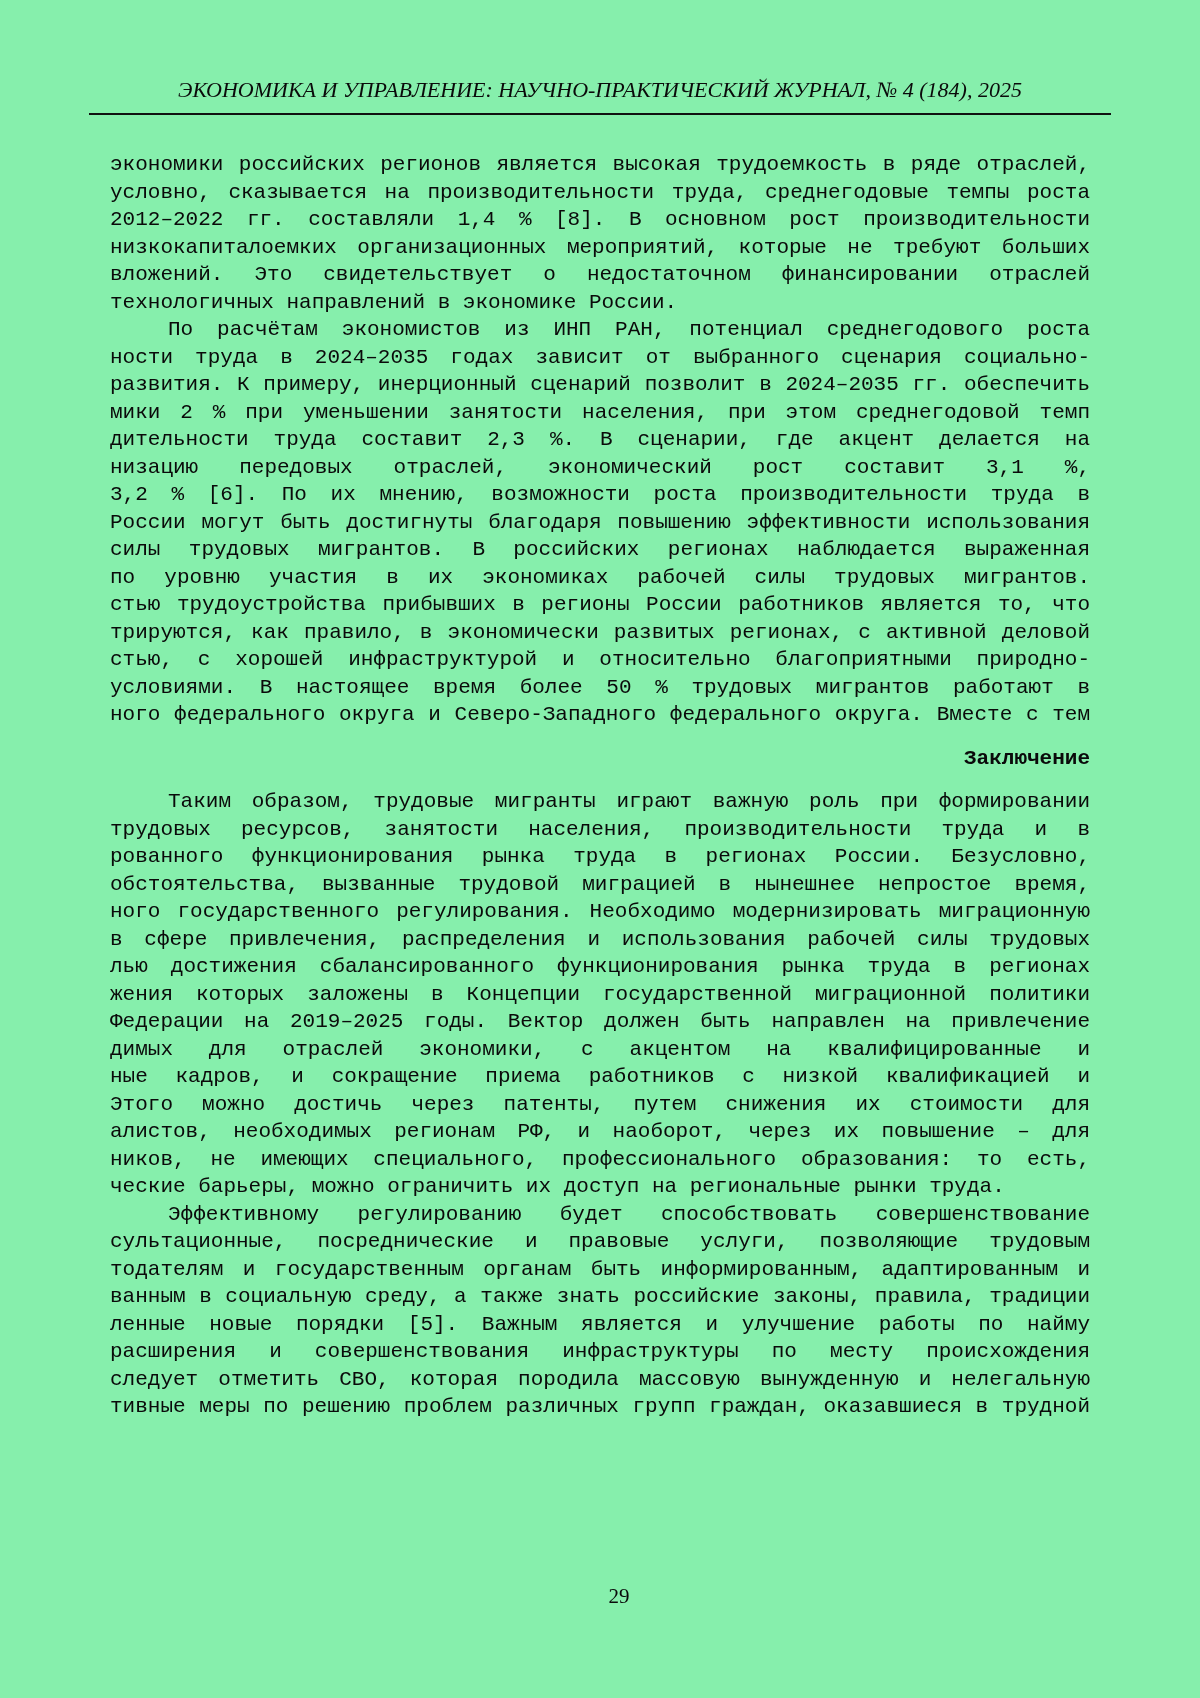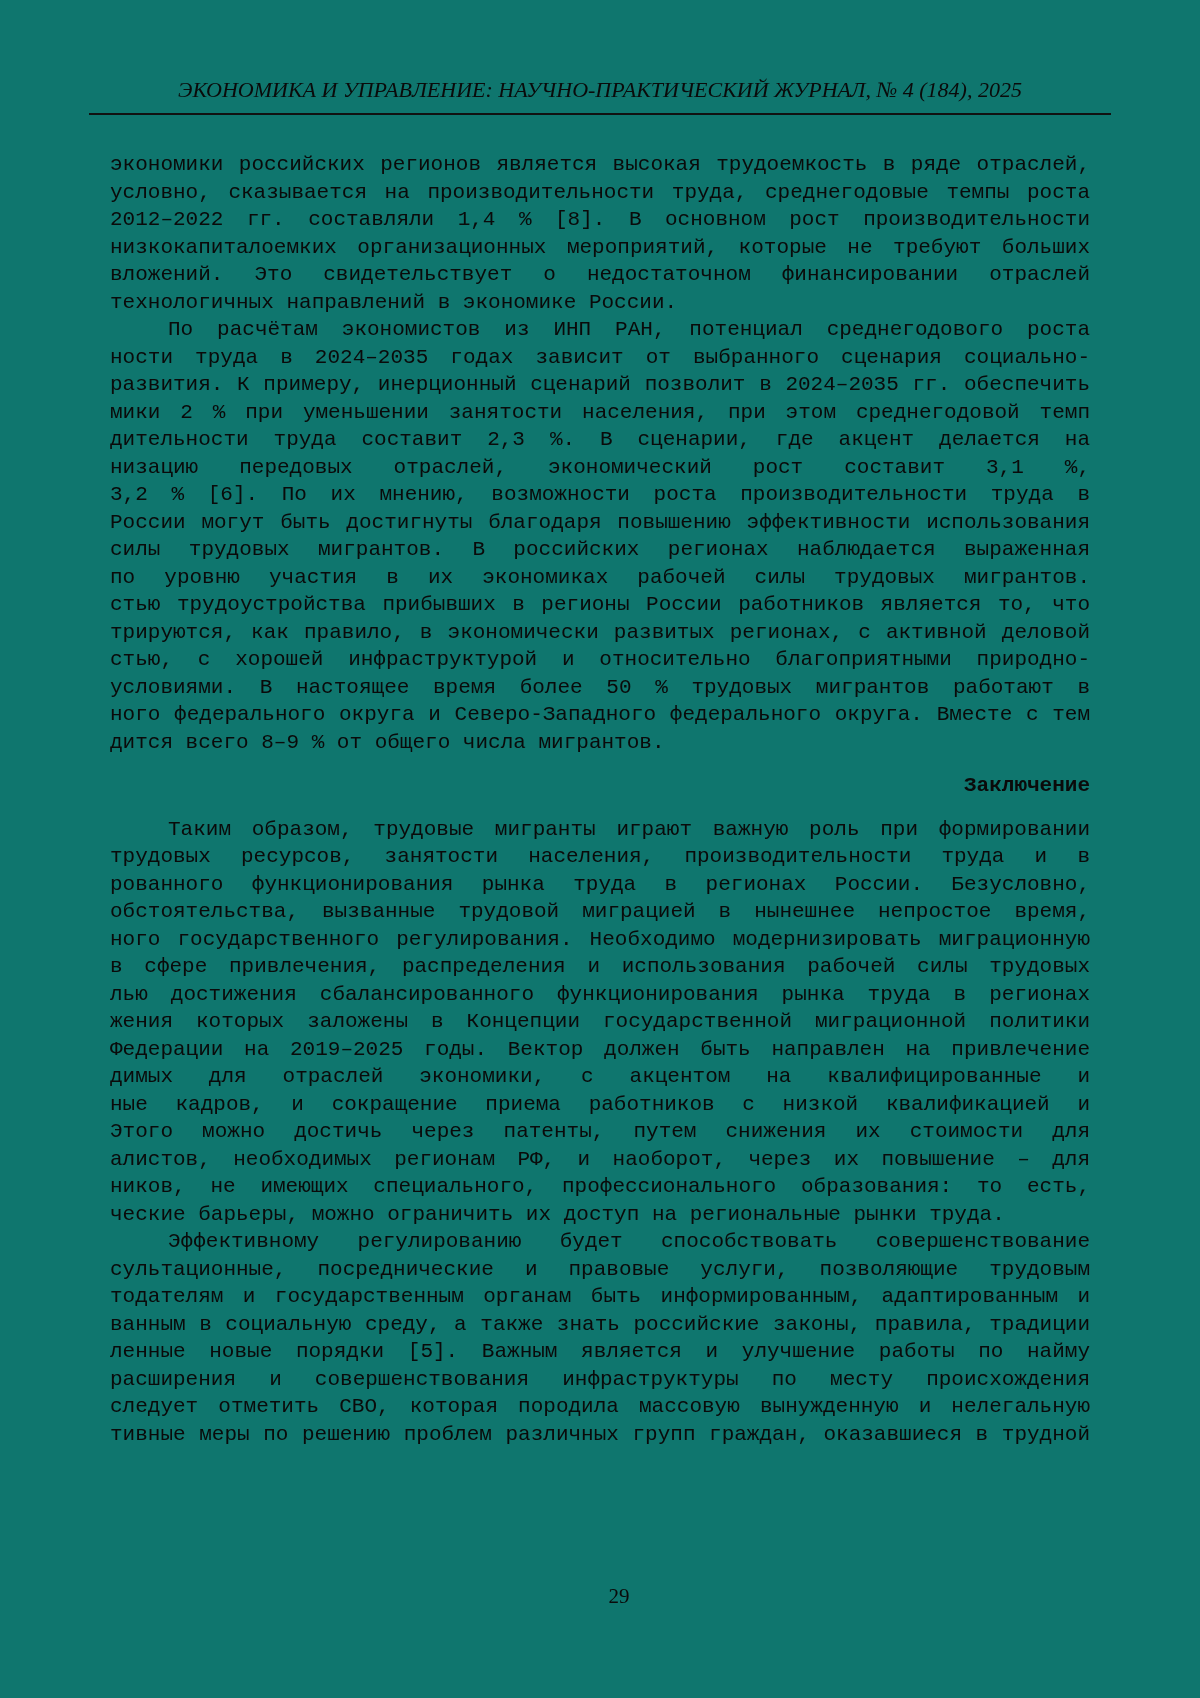--- a/index.html
+++ b/index.html
@@ -4,21 +4,21 @@
 <style>
   html, body {
     margin: 0;
     padding: 0;
     background: #ffffff;
   }
   .page {
     position: relative;
     width: 1200px;
     height: 1698px;
-    background: #0f766e;
+    background: #86efac;
     color: #0a0a0a;
     font-family: "Liberation Serif", "DejaVu Serif", serif;
     overflow: hidden;
     box-sizing: border-box;
     padding-top: 77px;
   }
   .header-wrap {
     width: 1022px;
     margin: 0 auto;
     border-bottom: 2px solid #111111;
@@ -96,21 +96,20 @@
         <div class="line">низацию передовых отраслей, экономический рост составит 3,1 %, производительность труда</div>
         <div class="line">3,2 % [6]. По их мнению, возможности роста производительности труда в экономике регионов</div>
         <div class="line">России могут быть достигнуты благодаря повышению эффективности использования рабочей</div>
         <div class="line">силы трудовых мигрантов. В российских регионах наблюдается выраженная дифференциация</div>
         <div class="line">по уровню участия в их экономиках рабочей силы трудовых мигрантов. Характерной особенно-</div>
         <div class="line">стью трудоустройства прибывших в регионы России работников является то, что они концен-</div>
         <div class="line">трируются, как правило, в экономически развитых регионах, с активной деловой деятельно-</div>
         <div class="line">стью, с хорошей инфраструктурой и относительно благоприятными природно-климатическими</div>
         <div class="line">условиями. В настоящее время более 50 % трудовых мигрантов работают в регионах Централь-</div>
         <div class="line">ного федерального округа и Северо-Западного федерального округа. Вместе с тем слабо ис-</div>
-        <div class="line line-last">дится всего 8–9 % от общего числа мигрантов.</div>
       </div>
       <div class="section-heading">Заключение</div>
       <div class="para">
         <div class="line line-indent">Таким образом, трудовые мигранты играют важную роль при формировании численности</div>
         <div class="line">трудовых ресурсов, занятости населения, производительности труда и в обеспечении сбаланси-</div>
         <div class="line">рованного функционирования рынка труда в регионах России. Безусловно, вышеперечисленные</div>
         <div class="line">обстоятельства, вызванные трудовой миграцией в нынешнее непростое время, требуют актив-</div>
         <div class="line">ного государственного регулирования. Необходимо модернизировать миграционную политику</div>
         <div class="line">в сфере привлечения, распределения и использования рабочей силы трудовых мигрантов с це-</div>
         <div class="line">лью достижения сбалансированного функционирования рынка труда в регионах России, поло-</div>

